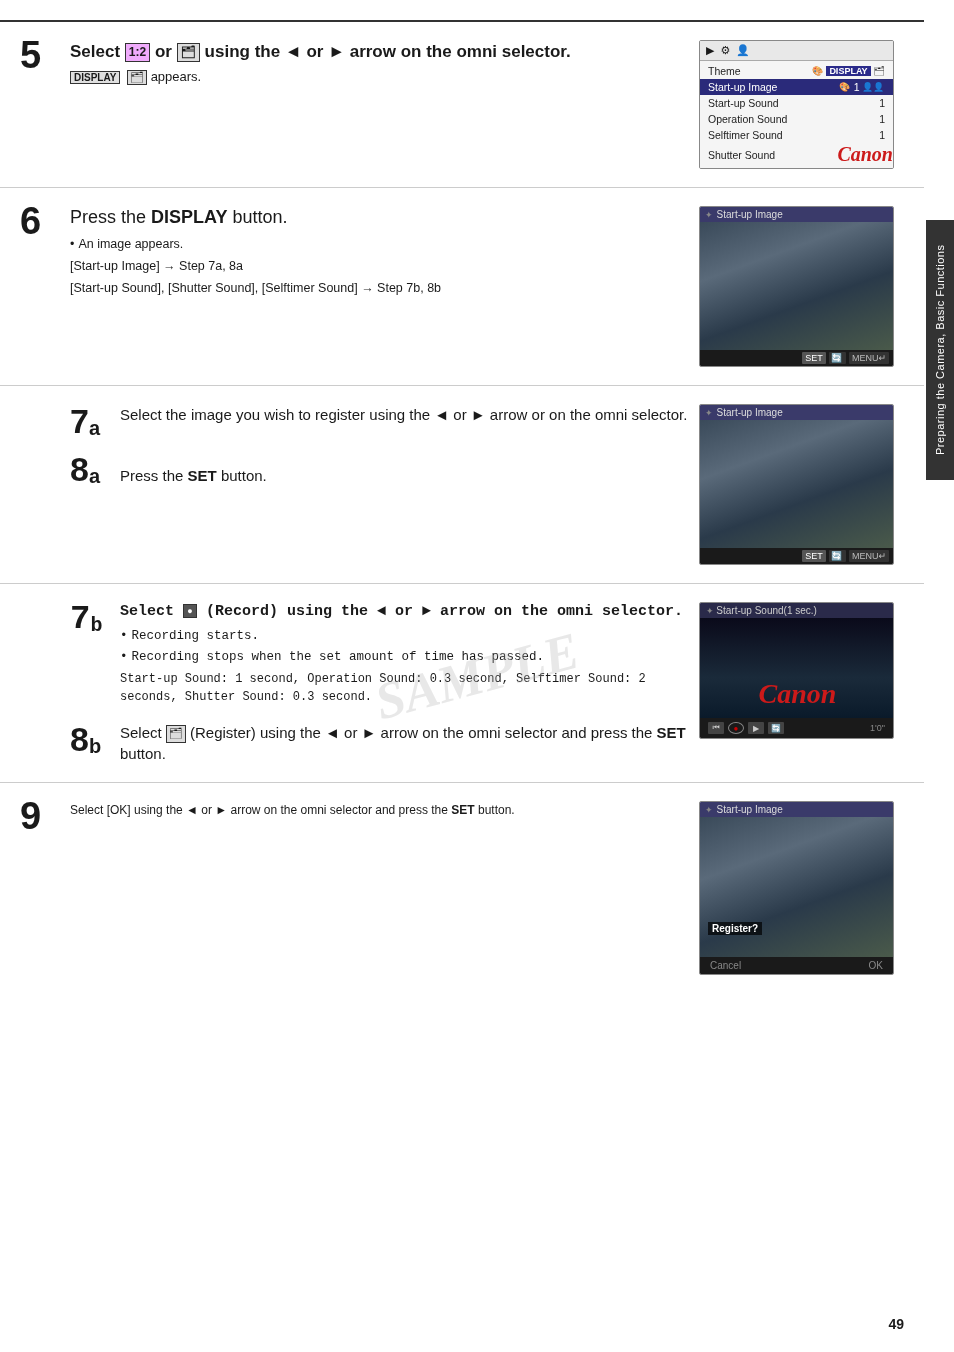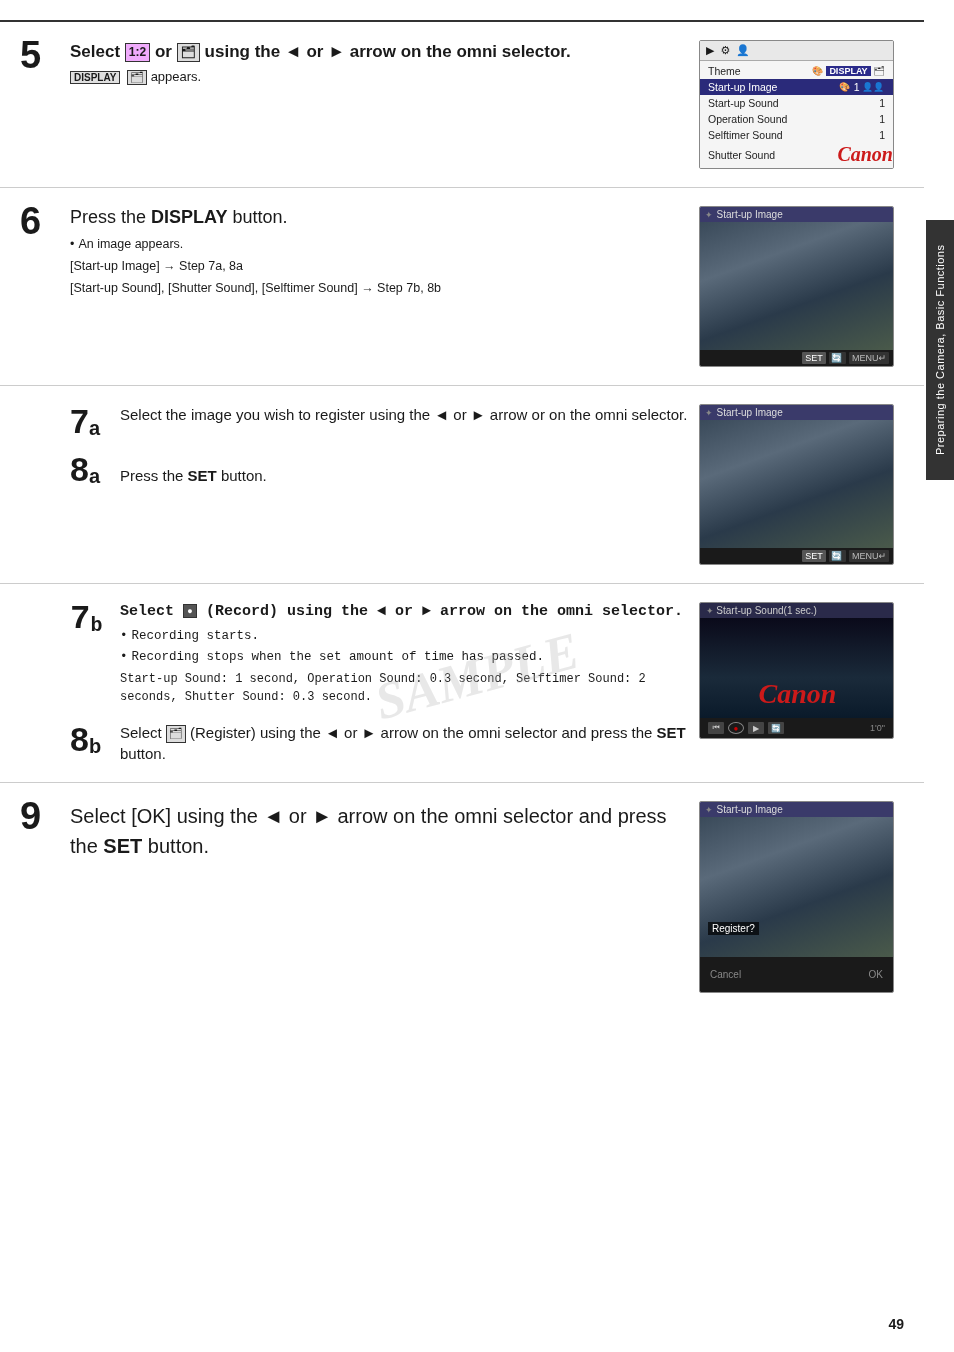--- a/index.html
+++ b/index.html
@@ -224,20 +224,21 @@
       position: relative;
       overflow: hidden;
     }
 
     .image-placeholder.dark-building {
       background: linear-gradient(160deg, #3a4a5a 0%, #5a6a7a 30%, #2a3a4a 60%, #4a5a4a 100%);
     }
 
     .image-placeholder.register-img {
       background: linear-gradient(160deg, #3a4a5a 0%, #5a6a7a 30%, #2a3a4a 60%, #4a5a4a 100%);
+      font-weight: bold;
     }
 
     .img-footer {
       display: flex;
       justify-content: flex-end;
       gap: 3px;
       padding: 2px 4px;
       background: #1a1a1a;
     }
 
@@ -572,34 +573,34 @@
     </div>
   </div>
 
   <div class="section-row" style="border-top:1px solid #ccc;">
     <div class="section-inner">
       <div class="step-num-col">
         <div class="step-num">9</div>
       </div>
       <div class="step-main">
         <div class="step-text-col">
-          <div style="font-size:20px;font-weight:normal;line-height:1.5;">
+          <div style="font-size:12px;font-weight:normal;line-height:1.5;">
             Select [OK] using the ◄ or ► arrow on the omni selector and press the <strong>SET</strong> button.
           </div>
         </div>
         <div class="step-img-col">
           <div style="border:1.5px solid #888;border-radius:2px;overflow:hidden;width:195px;">
             <div class="screen-title-bar">
               <span style="font-size:9px;color:#888;">✦</span>
               <span>Start-up Image</span>
             </div>
             <div class="image-placeholder register-img" style="height:140px;position:relative;">
               <div class="register-label">Register?</div>
             </div>
-            <div style="display:flex;justify-content:space-between;padding:12px 10px;background:#1a1a1a;font-size:10px;color:#888;">
+            <div style="display:flex;justify-content:space-between;padding:3px 10px;background:#1a1a1a;font-size:10px;color:#888;">
               <span>Cancel</span>
               <span>OK</span>
             </div>
           </div>
         </div>
       </div>
     </div>
   </div>
 
   <div class="page-number">49</div>

